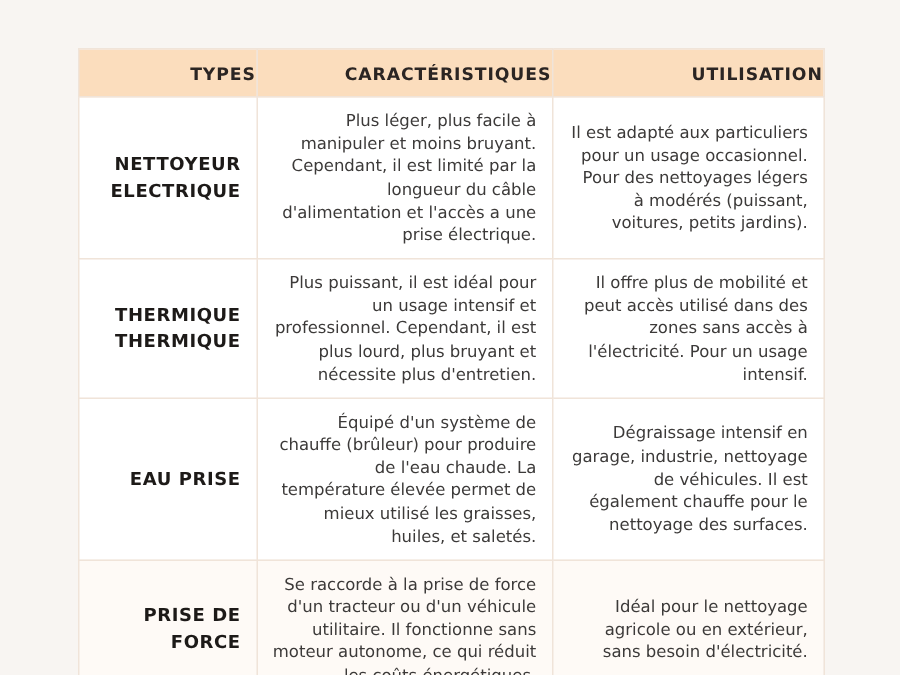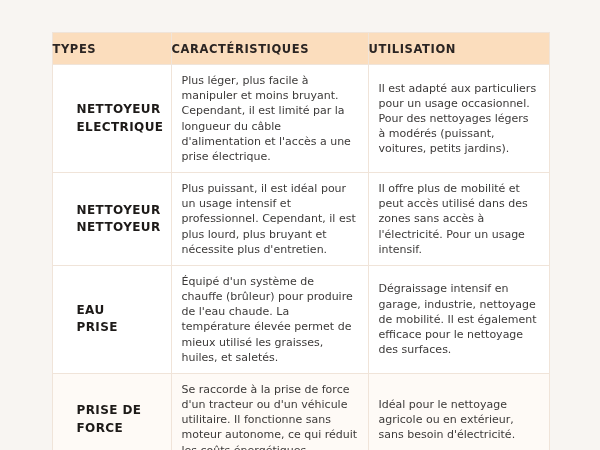--- a/index.html
+++ b/index.html
@@ -16,42 +16,42 @@
   table.compare {
     width: 497px;
     border-collapse: collapse;
     table-layout: fixed;
   }
   col.c-types   { width: 119px; }
   col.c-carac   { width: 197px; }
   col.c-util    { width: 181px; }
   table.compare th, table.compare td {
     border: 1px solid #f0e4d9;
-    text-align: left;
+    text-align: right;
     vertical-align: middle;
   }
   thead tr { height: 32px; }
   thead th {
     background: #fbddbd;
     color: #2b2523;
     font-size: 11.5px;
     font-weight: bold;
     letter-spacing: 0.6px;
   }
   tbody tr { height: 88px; }
   tbody tr.r3 { height: 90px; }
   tbody td { background: #ffffff; }
   tbody tr.r4 td { background: #fefaf6; }
   td.type-cell {
     color: #1d1a18;
     font-size: 12px;
     font-weight: bold;
     letter-spacing: 0.4px;
     line-height: 1.45;
-    padding: 0 24px;
+    padding: 0 10px;
   }
   td.text-cell {
     color: #3c3a39;
     font-size: 11px;
     line-height: 1.38;
     padding: 8px 10px;
   }
 </style>
 </head>
 <body>
@@ -70,28 +70,28 @@
         <th>UTILISATION</th>
       </tr>
     </thead>
     <tbody>
       <tr class="r1">
         <td class="type-cell">NETTOYEUR ELECTRIQUE</td>
         <td class="text-cell">Plus léger, plus facile à manipuler et moins bruyant. Cependant, il est limité par la longueur du câble d'alimentation et l'accès a une prise électrique.</td>
         <td class="text-cell">Il est adapté aux particuliers pour un usage occasionnel. Pour des nettoyages légers à modérés (puissant, voitures, petits jardins).</td>
       </tr>
       <tr class="r2">
-        <td class="type-cell">NETTOYEUR NETTOYEUR</td>
+        <td class="type-cell">THERMIQUE THERMIQUE</td>
         <td class="text-cell">Plus puissant, il est idéal pour un usage intensif et professionnel. Cependant, il est plus lourd, plus bruyant et nécessite plus d'entretien.</td>
         <td class="text-cell">Il offre plus de mobilité et peut accès utilisé dans des zones sans accès à l'électricité. Pour un usage intensif.</td>
       </tr>
       <tr class="r3">
         <td class="type-cell">EAU PRISE</td>
         <td class="text-cell">Équipé d'un système de chauffe (brûleur) pour produire de l'eau chaude. La température élevée permet de mieux utilisé les graisses, huiles, et saletés.</td>
-        <td class="text-cell">Dégraissage intensif en garage, industrie, nettoyage de mobilité. Il est également efficace pour le nettoyage des surfaces.</td>
+        <td class="text-cell">Dégraissage intensif en garage, industrie, nettoyage de véhicules. Il est également chauffe pour le nettoyage des surfaces.</td>
       </tr>
       <tr class="r4">
         <td class="type-cell">PRISE DE FORCE</td>
         <td class="text-cell">Se raccorde à la prise de force d'un tracteur ou d'un véhicule utilitaire. Il fonctionne sans moteur autonome, ce qui réduit les coûts énergétiques.</td>
         <td class="text-cell">Idéal pour le nettoyage agricole ou en extérieur, sans besoin d'électricité.</td>
       </tr>
     </tbody>
   </table>
 </div>
 

